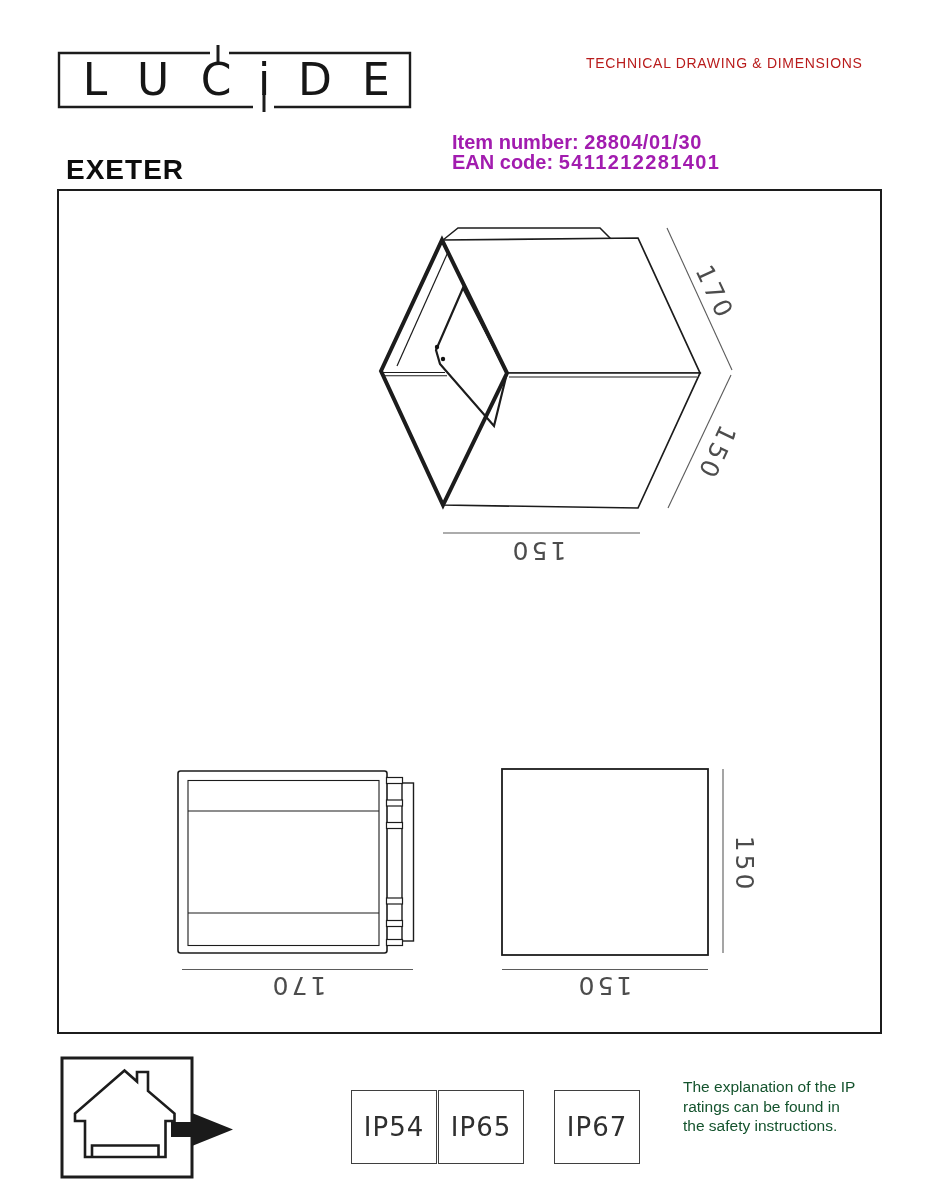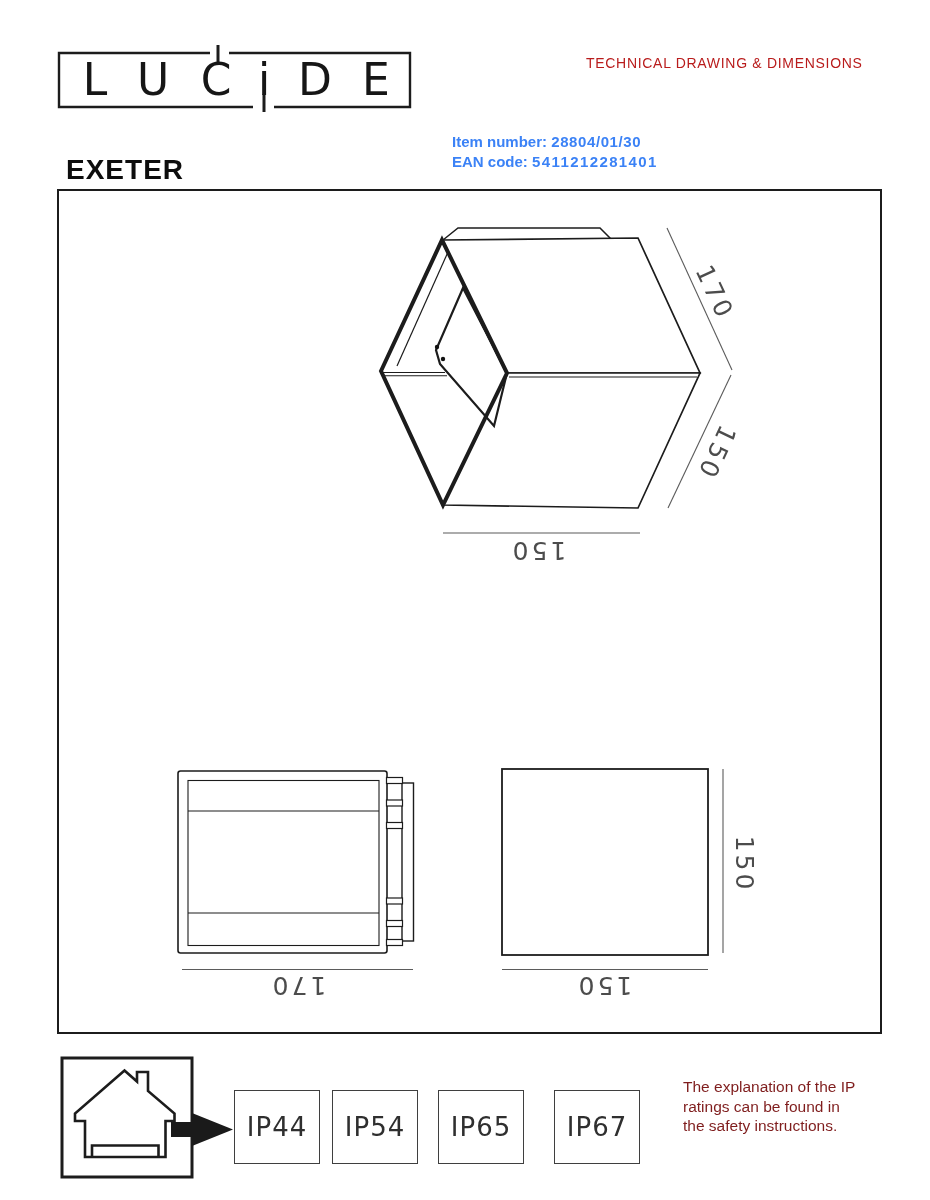--- a/index.html
+++ b/index.html
@@ -3,38 +3,38 @@
 <meta charset="utf-8">
 <style>
   html,body{margin:0;padding:0;background:#ffffff;}
   .page{
     position:relative;width:930px;height:1200px;background:#ffffff;
     font-family:"Liberation Sans",sans-serif;color:#111;overflow:hidden;
   }
   .abs{position:absolute;}
   .tech-title{left:586px;top:55px;font-size:14px;letter-spacing:.7px;color:#b91c1c;white-space:nowrap;}
   .product-name{left:66px;top:134px;font-size:28px;font-weight:bold;letter-spacing:1px;color:#0d0d0d;margin-top:20px;}
-  .item-block{left:452px;top:132px;font-size:15px;line-height:20px;color:#3b82f6;white-space:nowrap;}
+  .item-block{left:452px;top:132px;font-size:20px;line-height:20px;color:#a21caf;white-space:nowrap;}
   .item-block .lbl{font-weight:bold;}
   .item-block .val-bold{font-weight:bold;letter-spacing:.6px;}
   .item-block .val-norm{font-weight:bold;letter-spacing:1.4px;}
   .big-svg{left:0;top:0;}
   .logo-svg{left:57px;top:42px;}
   .logo-letter{font-family:"DejaVu Sans",sans-serif;font-size:44px;fill:#161616;text-anchor:middle;}
   .ln{stroke:#1c1c1c;fill:none;}
   .fillw{fill:#ffffff;}
   .dim{stroke:#5b5b5b;stroke-width:1.1;fill:none;}
   .dimtxt{fill:#4c4c4c;font-family:"DejaVu Sans",sans-serif;font-size:25px;letter-spacing:3px;text-anchor:middle;}
   .ip-box{
     position:absolute;top:1090px;width:86px;height:74px;border:1.6px solid #3f3f3f;
     box-sizing:border-box;display:flex;align-items:center;justify-content:center;
     font-size:26px;color:#2f2f2f;letter-spacing:1px;font-family:"DejaVu Sans",sans-serif;background:#fff;
   }
-  .ip-0{left:234px;} .ip-1{left:332px;} .ip-2{left:438px;} .ip-3{left:554px;}
-  .note{left:683px;top:1077px;width:180px;font-size:15.5px;line-height:1.26;color:#7f1d1d;}
+  .ip-0{left:234px;} .ip-1{left:351px;} .ip-2{left:438px;} .ip-3{left:554px;}
+  .note{left:683px;top:1077px;width:180px;font-size:15.5px;line-height:1.26;color:#14532d;}
 </style>
 </head>
 <body>
 
 <div class="page">
 
   <svg class="abs logo-svg" width="356" height="80" viewBox="0 0 356 80">
     <path class="ln" stroke-width="2.4" d="M 153 11 L 2 11 L 2 65 L 196 65 M 172 11 L 353 11 L 353 65 L 217 65"></path>
     <path class="ln" stroke-width="3" d="M 161 3 L 161 23"></path>
     <path class="ln" stroke-width="3" d="M 207 52 L 207 70"></path>
@@ -118,20 +118,19 @@
       <rect class="ln" stroke-width="3" x="62" y="1058" width="130" height="119"></rect>
       <path class="ln" stroke-width="2.6" stroke-linejoin="miter" d="M 85 1157 L 85 1121 L 75 1121 L 75 1113.5 L 124.5 1070.5 L 137 1081.5 L 137 1072 L 148 1072 L 148 1091 L 174.5 1113.5 L 174.5 1121 L 165.5 1121 L 165.5 1157 Z"></path>
       <path class="ln" stroke-width="2.6" d="M 92 1157 L 92 1145.5 L 158.5 1145.5 L 158.5 1157"></path>
     </g>
     <g>
       <rect x="171" y="1122" width="22" height="15" fill="#1a1a1a"></rect>
       <polygon points="192,1113 192,1146 233,1129.5" fill="#1a1a1a"></polygon>
     </g>
   </svg>
 
-  <div class="ip-box ip-0">IP44</div>
   <div class="ip-box ip-1">IP54</div>
   <div class="ip-box ip-2">IP65</div>
   <div class="ip-box ip-3">IP67</div>
 
   <div class="abs note">The explanation of the IP ratings can be found in the safety instructions.</div>
 
 </div>
 
 </body></html>

